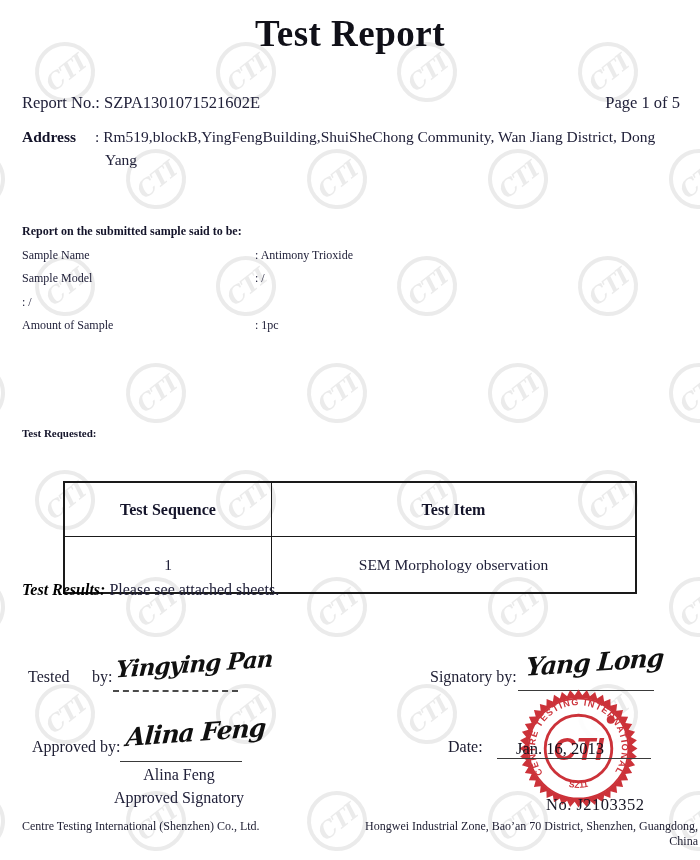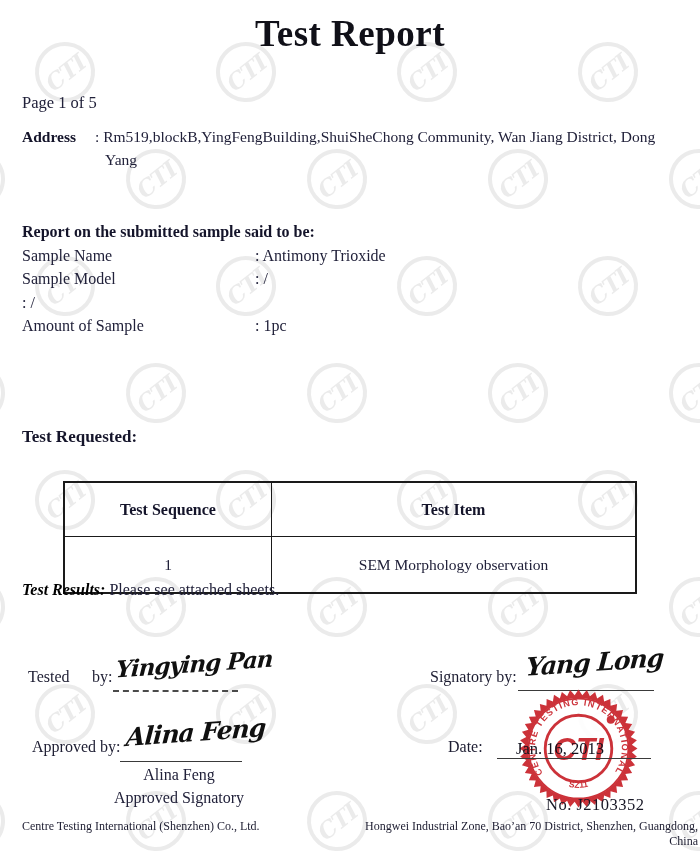--- a/index.html
+++ b/index.html
@@ -15,25 +15,25 @@
   #content{z-index:1;}
   .abs{position:absolute;}
   #title{left:0;top:12px;width:700px;text-align:center;font-size:37px;font-weight:700;
          color:#101018;letter-spacing:.5px;}
   #report-line{left:22px;top:93px;width:658px;display:flex;justify-content:space-between;
          font-size:16.5px;}
   .crow{display:flex;font-size:15.5px;line-height:23px;}
   .crow .lbl{width:73px;font-weight:700;color:#14142a;flex:0 0 73px;}
   #client-block{left:22px;top:125px;width:660px;}
   .guan{padding-left:10px;}
-  #sample-block{left:22px;top:220px;width:660px;font-size:16px;line-height:23.6px;}
+  #sample-block{left:22px;top:220px;width:660px;font-size:12px;line-height:23.6px;}
   #sample-heading{font-weight:700;color:#14142a;}
   .srow{display:flex;}
   .srow .slbl{width:233px;flex:0 0 233px;}
-  #tr-heading{left:22px;top:427px;font-size:17px;font-weight:700;color:#14142a;}
+  #tr-heading{left:22px;top:427px;font-size:11px;font-weight:700;color:#14142a;}
   #req-table{left:63px;top:481px;width:574px;border-collapse:collapse;
      border:2px solid #1a1a1a;font-size:15.5px;}
   #req-table th,#req-table td{border:1.5px solid #1a1a1a;text-align:center;padding:11px;}
   #req-table th{height:31px;font-size:16px;color:#14142a;}
   #req-table td{height:33px;}
   #req-table .c1{width:184px;}
   #results-line{left:22px;top:581px;font-size:16px;}
   #results-line b{color:#000000;font-style:italic;}
   .sig-label{font-size:16px;color:#1d1d32;}
   .sig-line{position:absolute;border-bottom:1.6px solid #3a3a3a;height:0;}
@@ -160,20 +160,21 @@
       </div>
       <div class="wm" style="left: 669px; top: 791px;">
         <span>CTI</span>
       </div>
     </div>
 
   <div class="layer" id="content">
     <div class="abs" id="title">Test Report</div>
 
     <div class="abs" id="report-line">
+      <span>Report No.: SZPA1301071521602E</span>
       <span>Page 1 of 5</span>
     </div>
 
     <div class="abs" id="client-block">
       <div class="crow">
         <span class="lbl">Address</span>
         <span>: Rm519,blockB,YingFengBuilding,ShuiSheChong Community, Wan Jiang District, Dong</span>
       </div>
       <div class="crow">
         <span class="lbl"></span>

